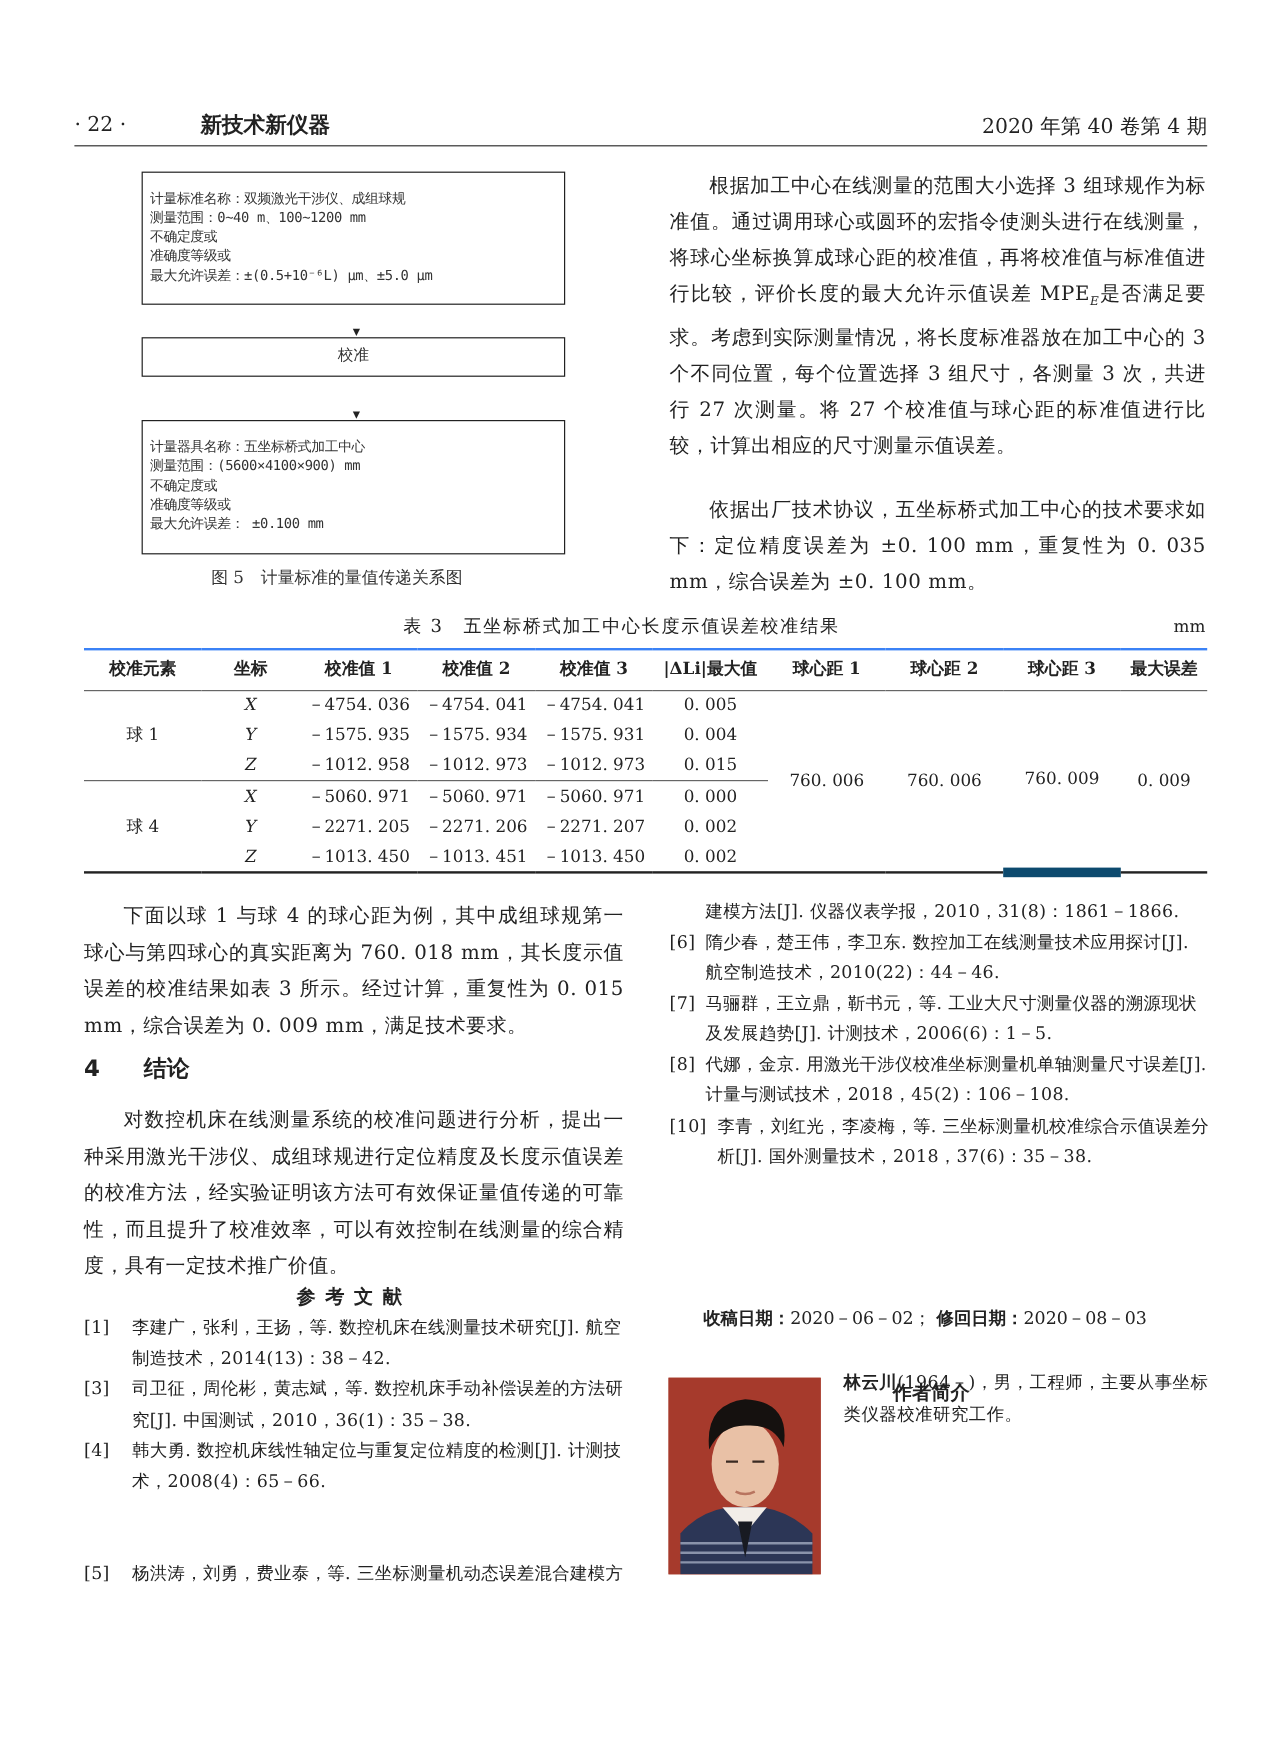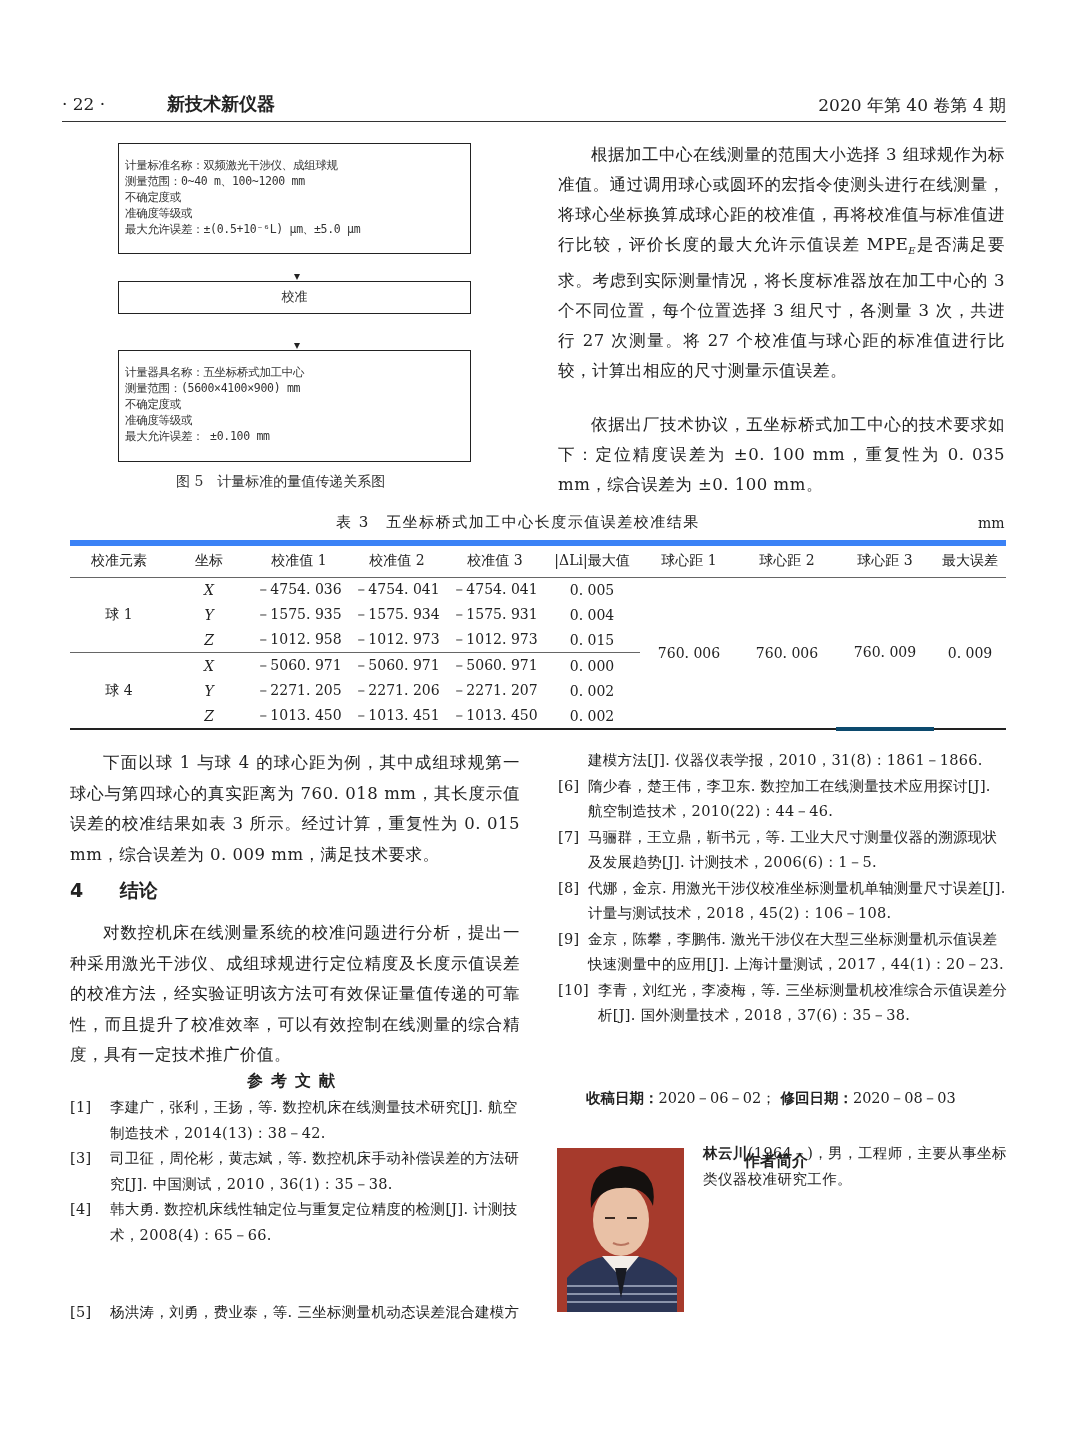--- a/index.html
+++ b/index.html
@@ -20,21 +20,21 @@
   .fcap { font-size: 14px; color: #333; }
 
   
   .para { font-size: 16.5px; line-height: 30px; text-align: justify; letter-spacing: 0.5px; }
   .indent { text-indent: 2em; }
 
   
   .tcap { font-size: 15px; letter-spacing: 1.5px; }
   .tunit { font-size: 14px; }
   table.t3 { border-collapse: collapse; font-size: 14px; }
-  table.t3 th { font-weight: normal; height: 34px; border-top: 6px solid #3b82f6; border-bottom: 1px solid #666; white-space: nowrap; }
+  table.t3 th { font-weight: bold; height: 34px; border-top: 2px solid #3b82f6; border-bottom: 1px solid #666; white-space: nowrap; }
   table.t3 td { height: 25.3px; text-align: center; white-space: nowrap; }
   table.t3 tr.last td { border-bottom: 2px solid #222; }
   table.t3 tr.grpsep td.g { border-top: 1px solid #666; }
   .it { font-style: italic; }
 
   
   .sec { font-size: 19px; font-weight: bold; font-family: "DejaVu Sans", sans-serif; }
   .refhead { font-size: 16px; font-weight: bold; font-family: "DejaVu Sans", sans-serif; letter-spacing: 8px; text-align: center; }
   .ref { font-size: 14.5px; line-height: 25.5px; padding-left: 40px; text-indent: -40px; letter-spacing: 0.3px; }
   .ref .num { display: inline-block; width: 40px; text-indent: 0; }
@@ -117,21 +117,21 @@
   <tbody>
     <tr>
       <td rowspan="3">球 1</td>
       <td class="it">X</td>
       <td>－4754. 036</td>
       <td>－4754. 041</td>
       <td>－4754. 041</td>
       <td>0. 005</td>
       <td rowspan="6" class="lastcol" style="border-bottom:2px solid #222;">760. 006</td>
       <td rowspan="6" style="border-bottom:2px solid #222;">760. 006</td>
-      <td rowspan="6" style="border-bottom:4px solid #0c4a6e;">760. 009</td>
+      <td rowspan="6" style="border-bottom:8px solid #0c4a6e;">760. 009</td>
       <td rowspan="6" style="border-bottom:2px solid #222;">0. 009</td>
     </tr>
     <tr>
       <td class="it">Y</td>
       <td>－1575. 935</td>
       <td>－1575. 934</td>
       <td>－1575. 931</td>
       <td>0. 004</td>
     </tr>
     <tr>
@@ -184,21 +184,20 @@
 </div>
 <div class="abs" style="left:70px; top:1300px; width:452px; height:27px; overflow:hidden;">
   <div class="ref"><span class="num">[5]</span><span>杨洪涛，刘勇，费业泰，等. 三坐标测量机动态误差混合建模方法[J]. 仪器仪表学报，2010，31(8)：1861－1866.</span></div>
 </div>
 
 <div class="abs" style="left:558px; top:748px; width:450px;">
   <div class="ref" style="padding-left:30px;text-indent:0;">建模方法[J]. 仪器仪表学报，2010，31(8)：1861－1866.</div>
   <div class="ref" style="padding-left:30px;text-indent:-30px;"><span class="num" style="width:30px">[6]</span><span>隋少春，楚王伟，李卫东. 数控加工在线测量技术应用探讨[J]. 航空制造技术，2010(22)：44－46.</span></div>
   <div class="ref" style="padding-left:30px;text-indent:-30px;"><span class="num" style="width:30px">[7]</span><span>马骊群，王立鼎，靳书元，等. 工业大尺寸测量仪器的溯源现状及发展趋势[J]. 计测技术，2006(6)：1－5.</span></div>
   <div class="ref" style="padding-left:30px;text-indent:-30px;"><span class="num" style="width:30px">[8]</span><span>代娜，金京. 用激光干涉仪校准坐标测量机单轴测量尺寸误差[J]. 计量与测试技术，2018，45(2)：106－108.</span></div>
-  <div class="ref" style="padding-left:30px;text-indent:-30px;"><span class="num" style="width:30px">[9]</span><span>金京，陈攀，李鹏伟. 激光干涉仪在大型三坐标测量机示值误差快速测量中的应用[J]. 上海计量测试，2017，44(1)：20－23.</span></div>
   <div class="ref" style="padding-left:40px;text-indent:-40px;"><span class="num" style="width:40px">[10]</span><span>李青，刘红光，李凌梅，等. 三坐标测量机校准综合示值误差分析[J]. 国外测量技术，2018，37(6)：35－38.</span></div>
 </div>
 
 <div class="abs dates" style="left:558px; top:1089px;">
   <b>收稿日期：</b><span>2020－06－02；</span>
   <b>修回日期：</b><span>2020－08－03</span>
 </div>
 <div class="abs authhead" style="left:744px; top:1115px;margin-top:36px;">作者简介</div>
 
 <div class="abs photo" style="left:557px; top:1148px; width:127px; height:164px;">

